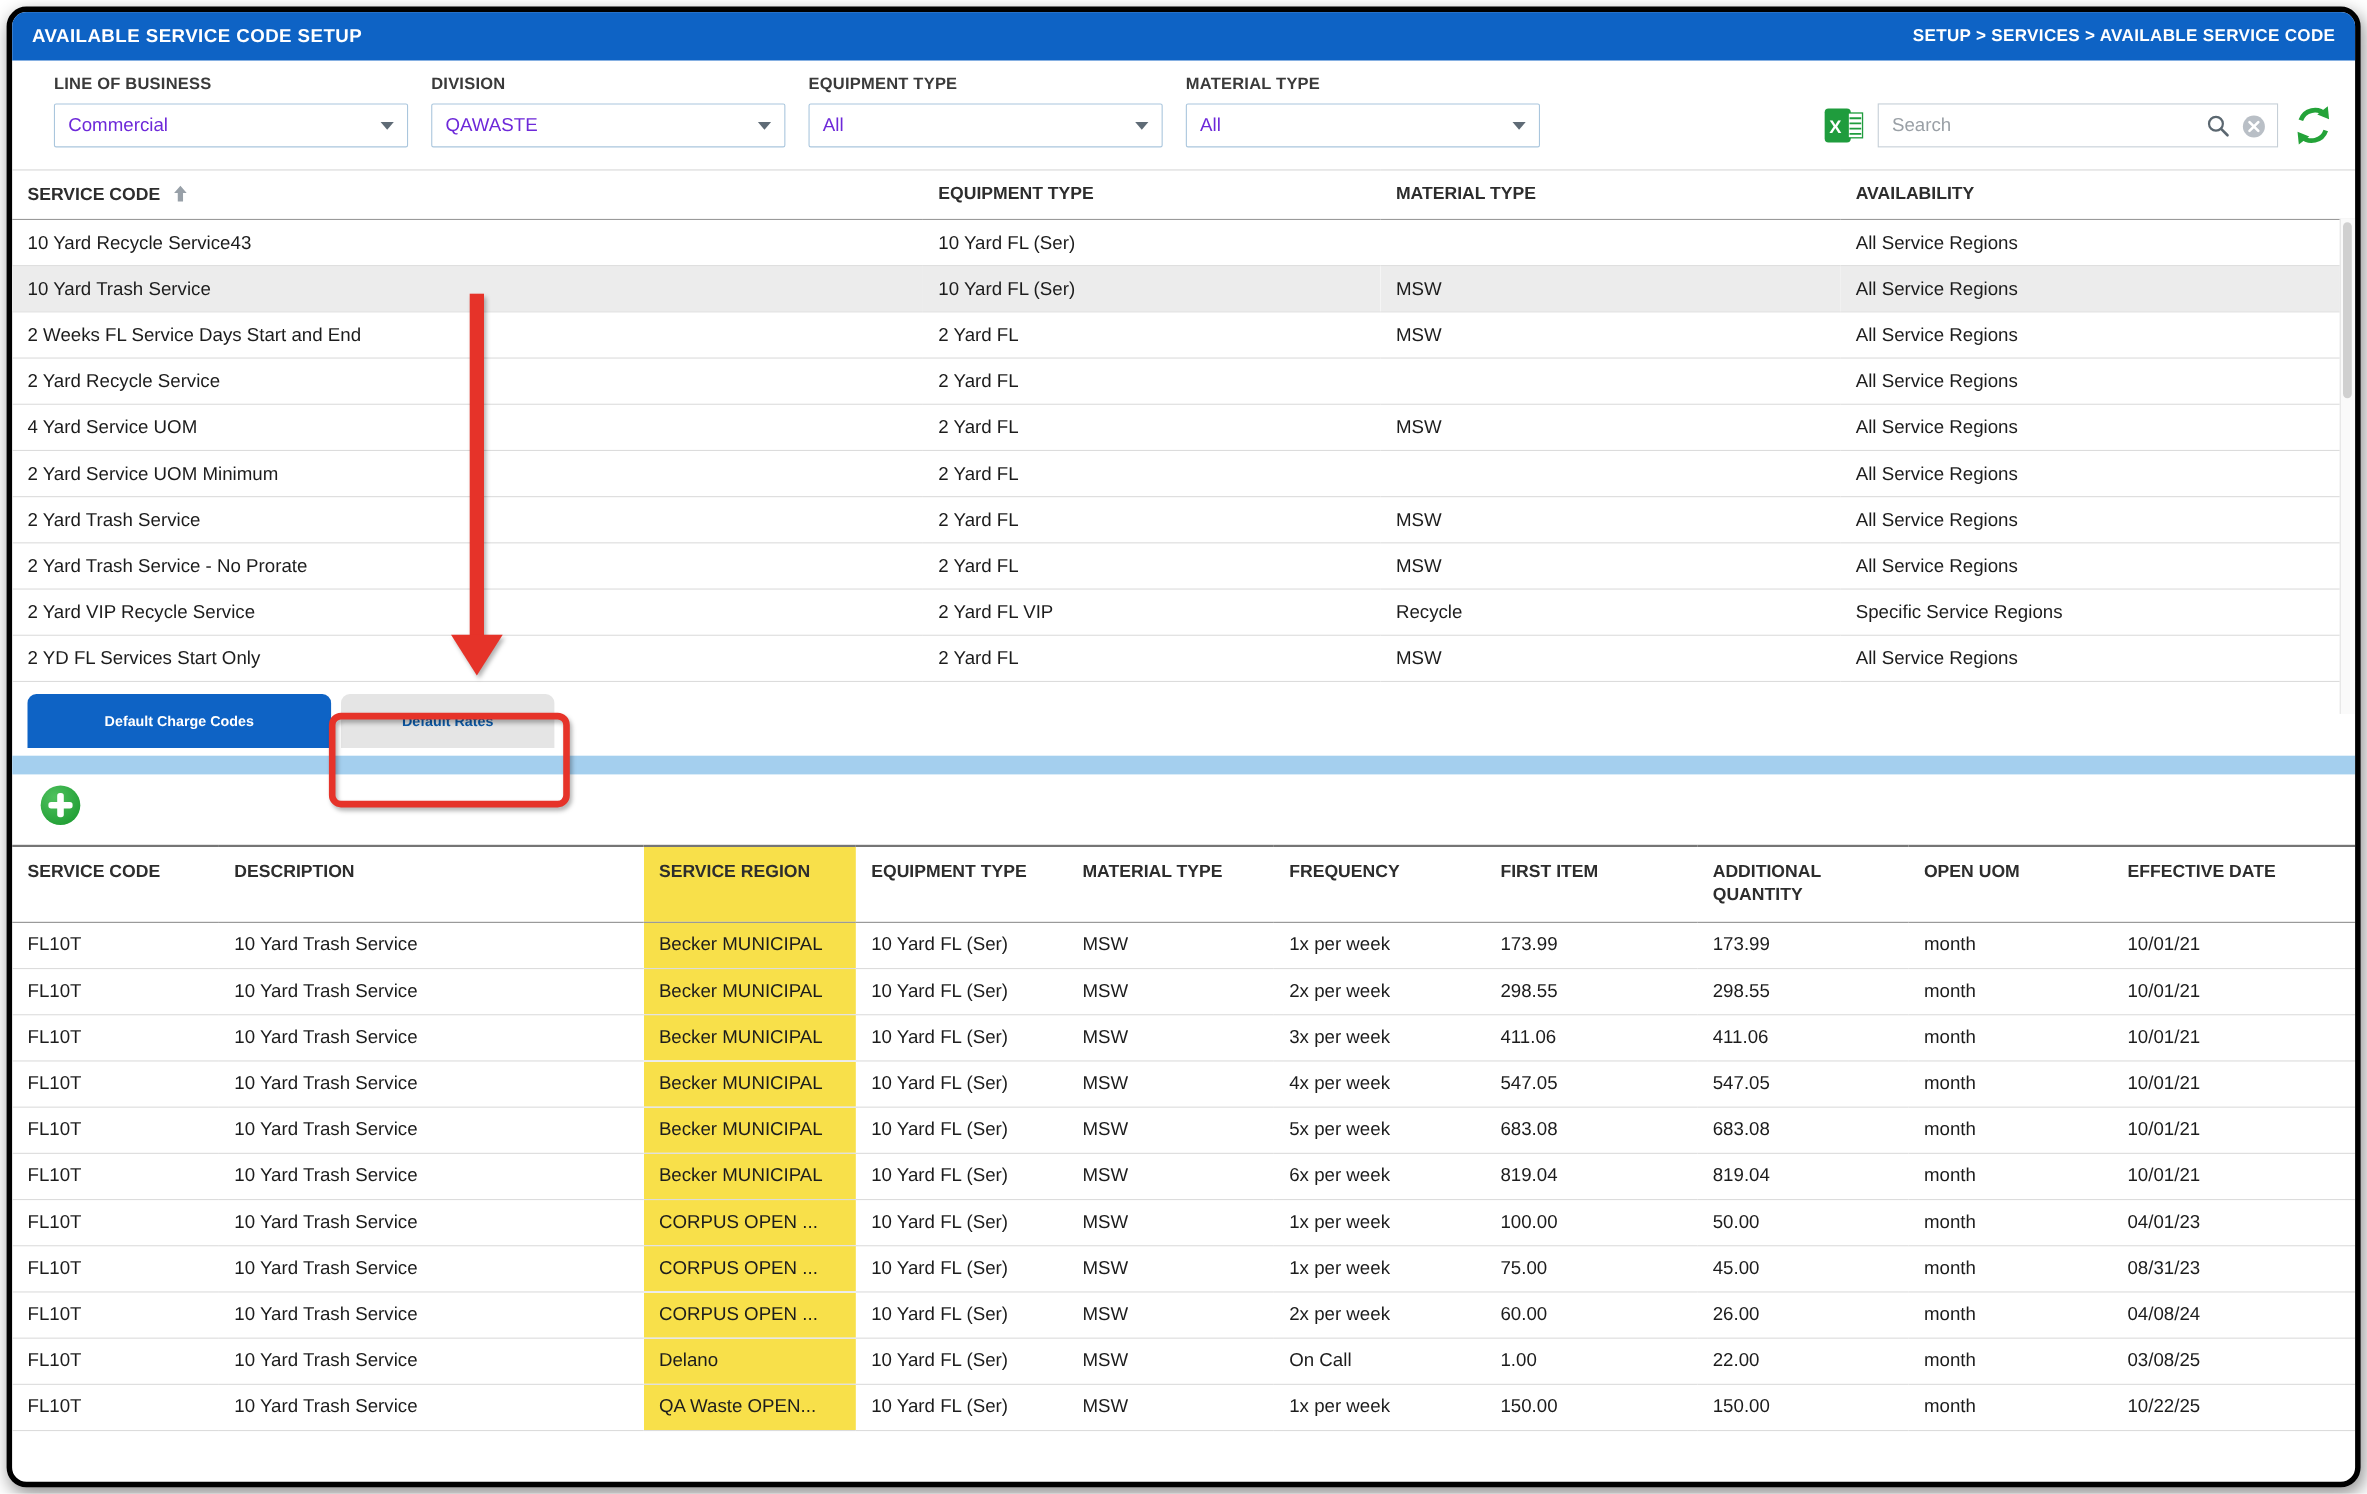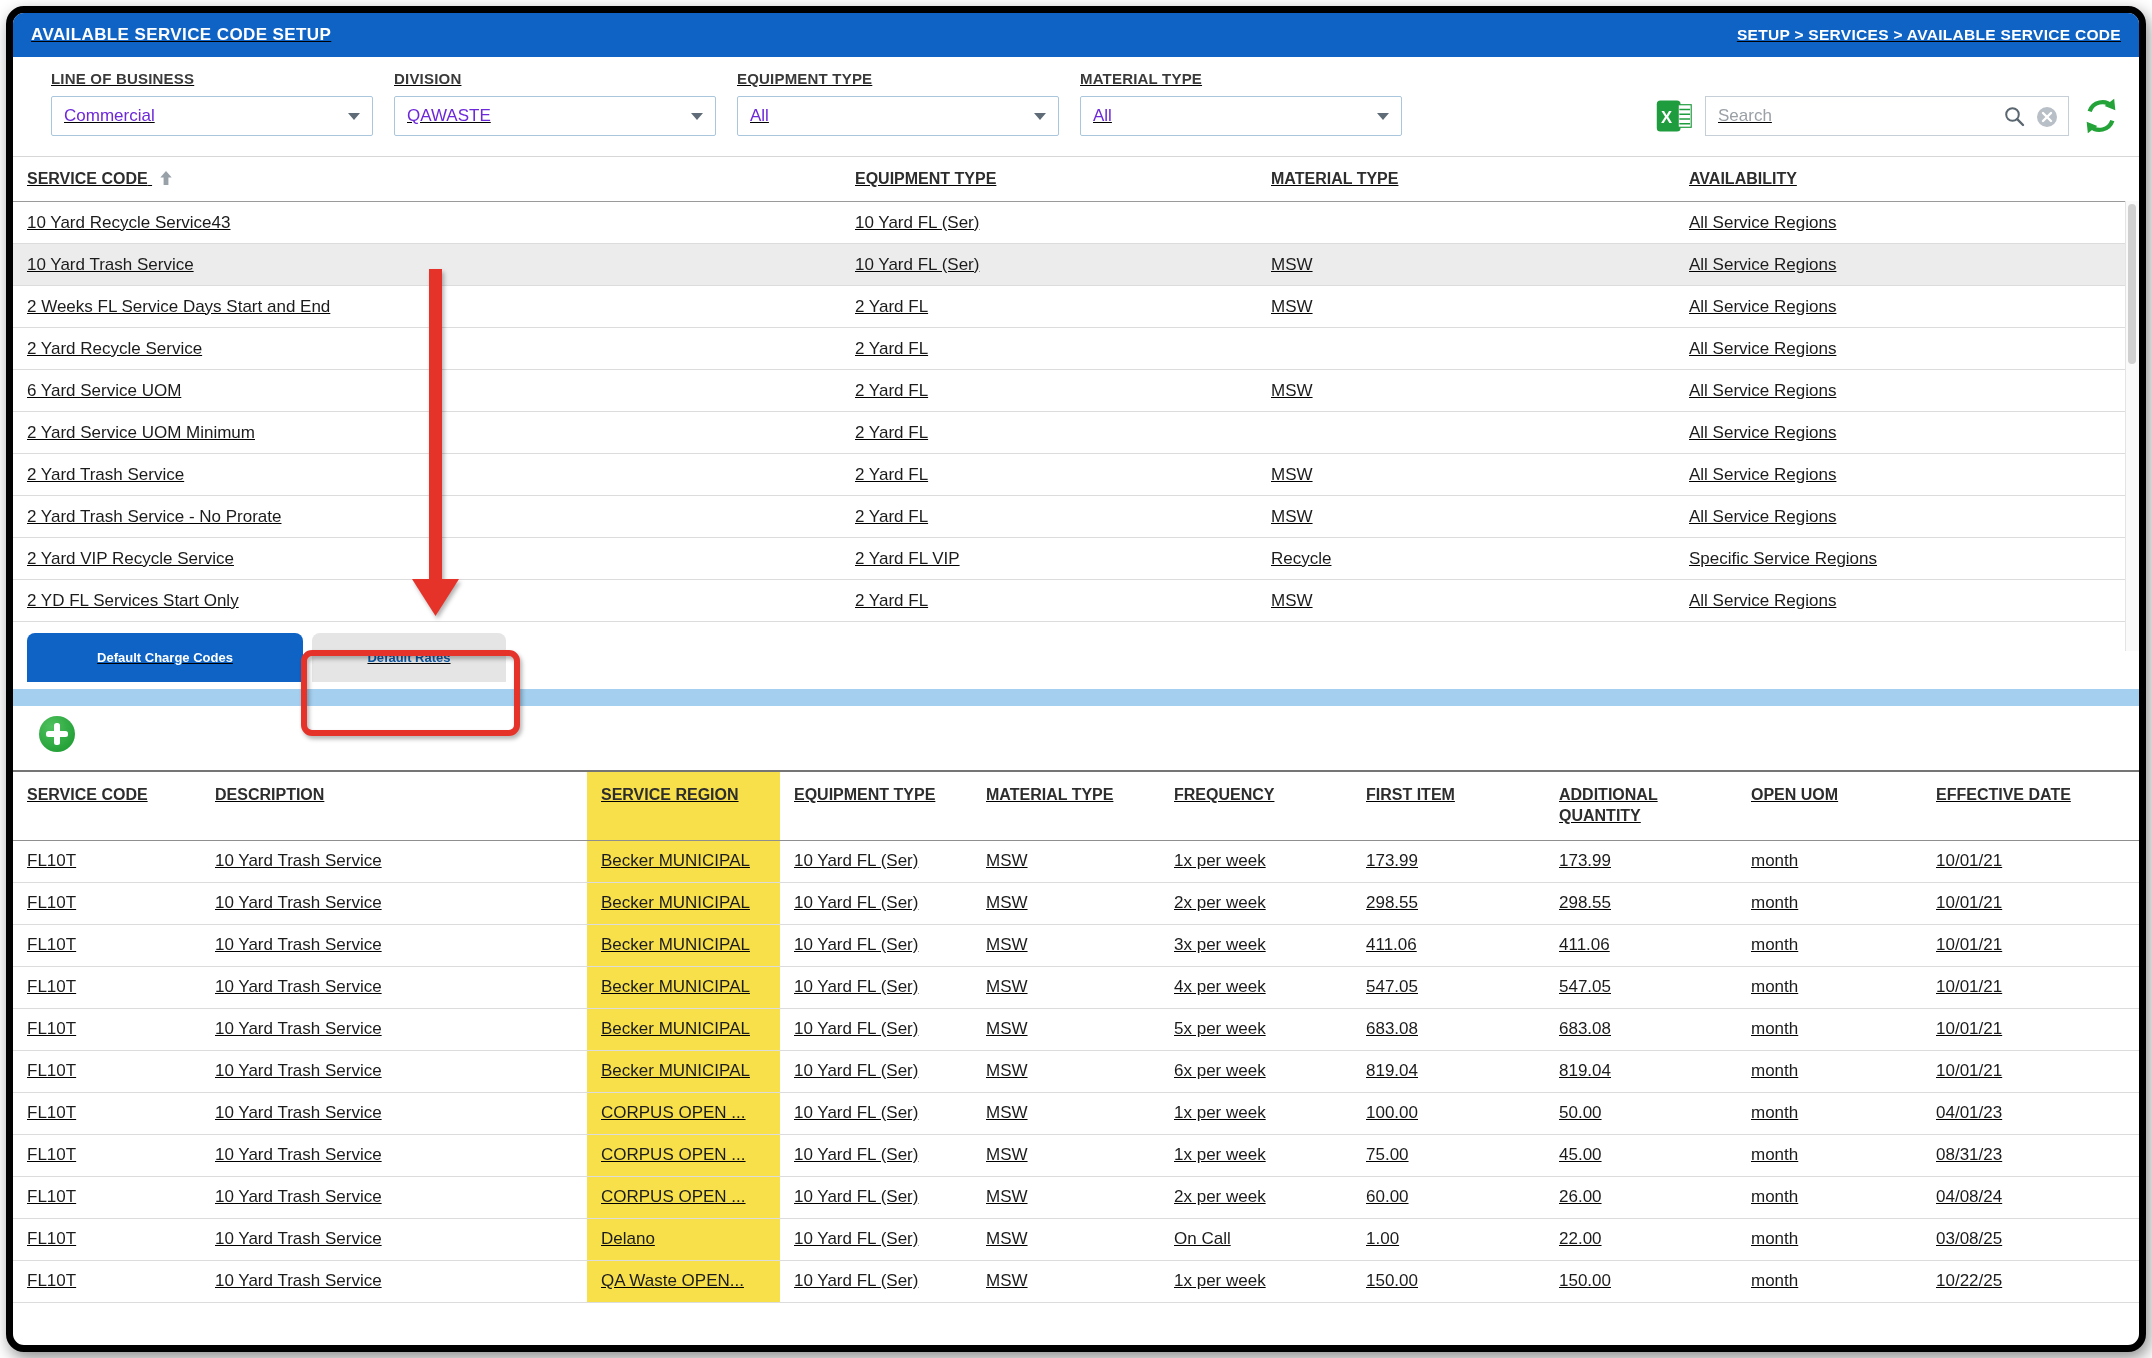--- a/index.html
+++ b/index.html
@@ -3,22 +3,22 @@
 <meta charset="utf-8">
 <style>
   html,body{margin:0;padding:0;}
   body{
     width:2152px;height:1358px;position:relative;background:#ffffff;
     font-family:"Liberation Sans",sans-serif;overflow:hidden;
     -webkit-font-smoothing:antialiased;
   }
   .frame{
     position:absolute;left:6px;top:6px;width:2140px;height:1346px;
-    box-sizing:border-box;border:7px solid #000000;border-radius:18px;
-    background:#ffffff;overflow:hidden;box-shadow:3px 6px 16px rgba(0,0,0,.45);text-decoration:underline;
+    box-sizing:border-box;border:5px solid #000000;border-radius:18px;
+    background:#ffffff;overflow:hidden;box-shadow:3px 6px 16px rgba(0,0,0,.45);
   }
   
   .titlebar{
     height:44px;background:#0e63c5;display:flex;align-items:center;
     justify-content:space-between;padding:0 18px;
   }
   .titlebar .title{color:#fff;font-weight:bold;font-size:17px;letter-spacing:.4px;}
   .titlebar .crumb{color:#fff;font-weight:bold;font-size:15.5px;letter-spacing:.3px;cursor:pointer;}
   
   .filterbar{height:99px;box-sizing:border-box;display:flex;align-items:flex-start;padding:13px 18px 0 22px;margin-left:16px;}
@@ -204,21 +204,21 @@
           <td>MSW</td>
           <td>All Service Regions</td>
         </tr>
         <tr>
           <td>2 Yard Recycle Service</td>
           <td>2 Yard FL</td>
           <td></td>
           <td>All Service Regions</td>
         </tr>
         <tr>
-          <td>6 Yard Service UOM</td>
+          <td>4 Yard Service UOM</td>
           <td>2 Yard FL</td>
           <td>MSW</td>
           <td>All Service Regions</td>
         </tr>
         <tr>
           <td>2 Yard Service UOM Minimum</td>
           <td>2 Yard FL</td>
           <td></td>
           <td>All Service Regions</td>
         </tr>

